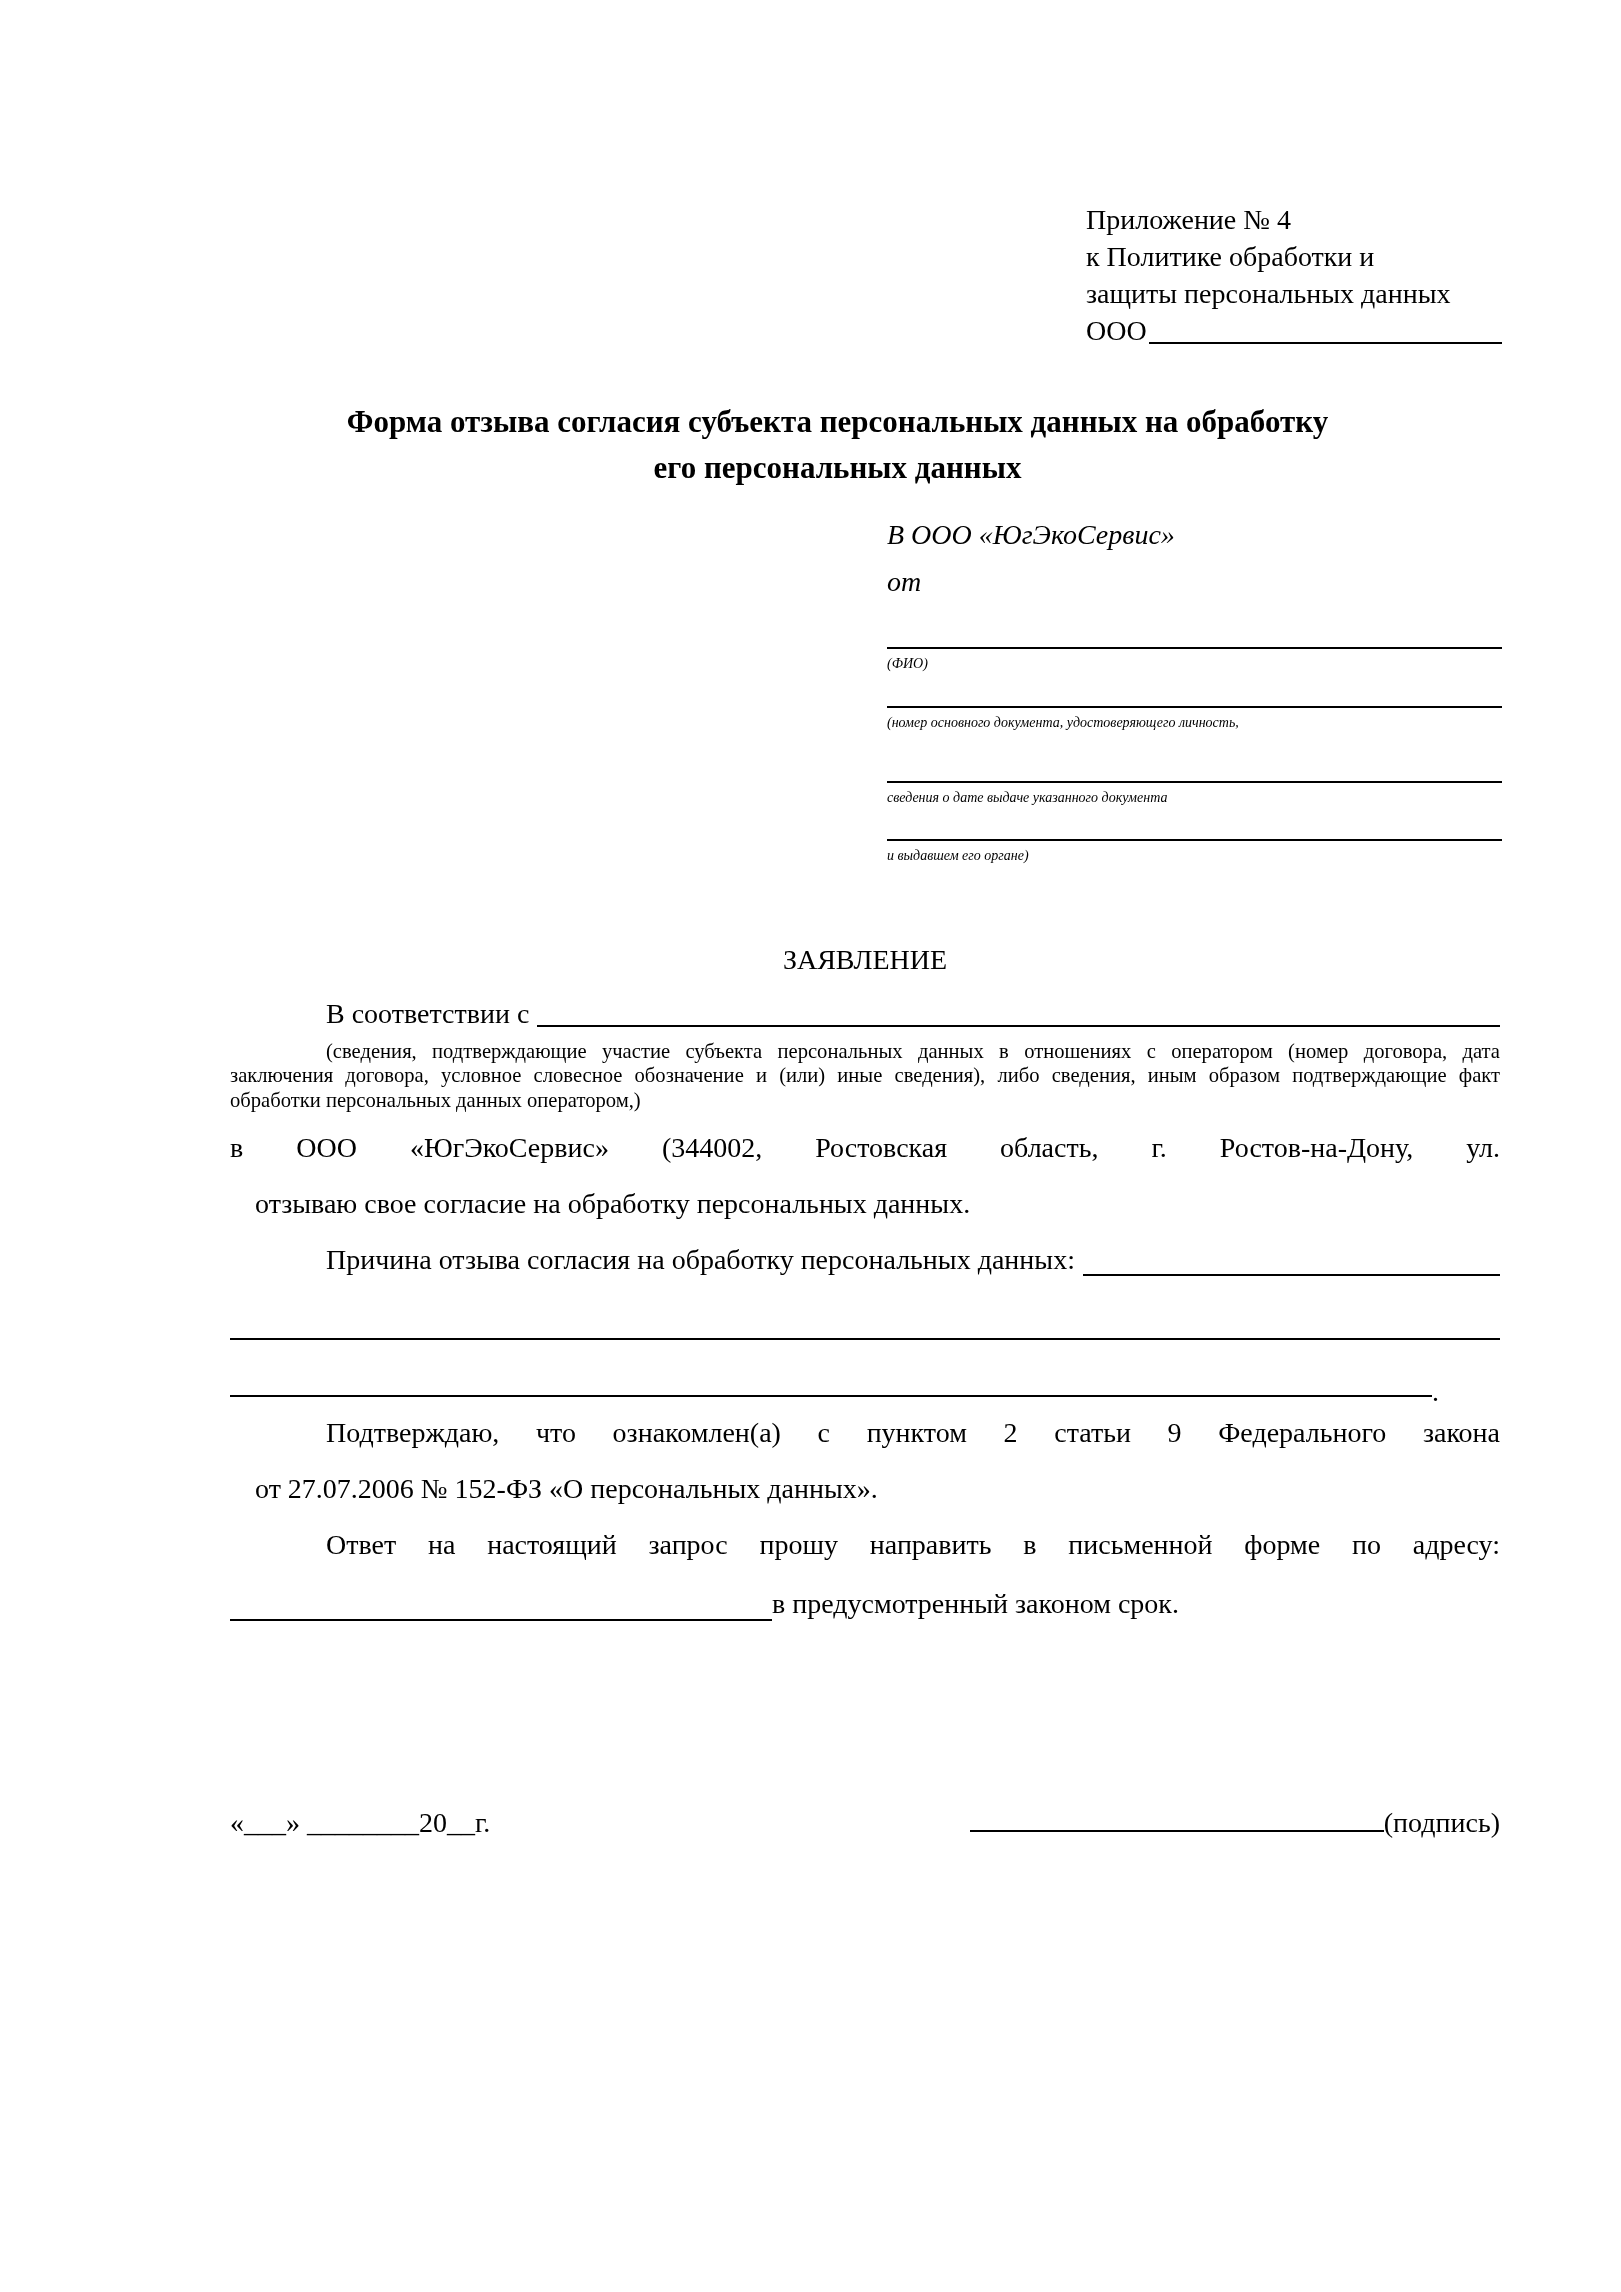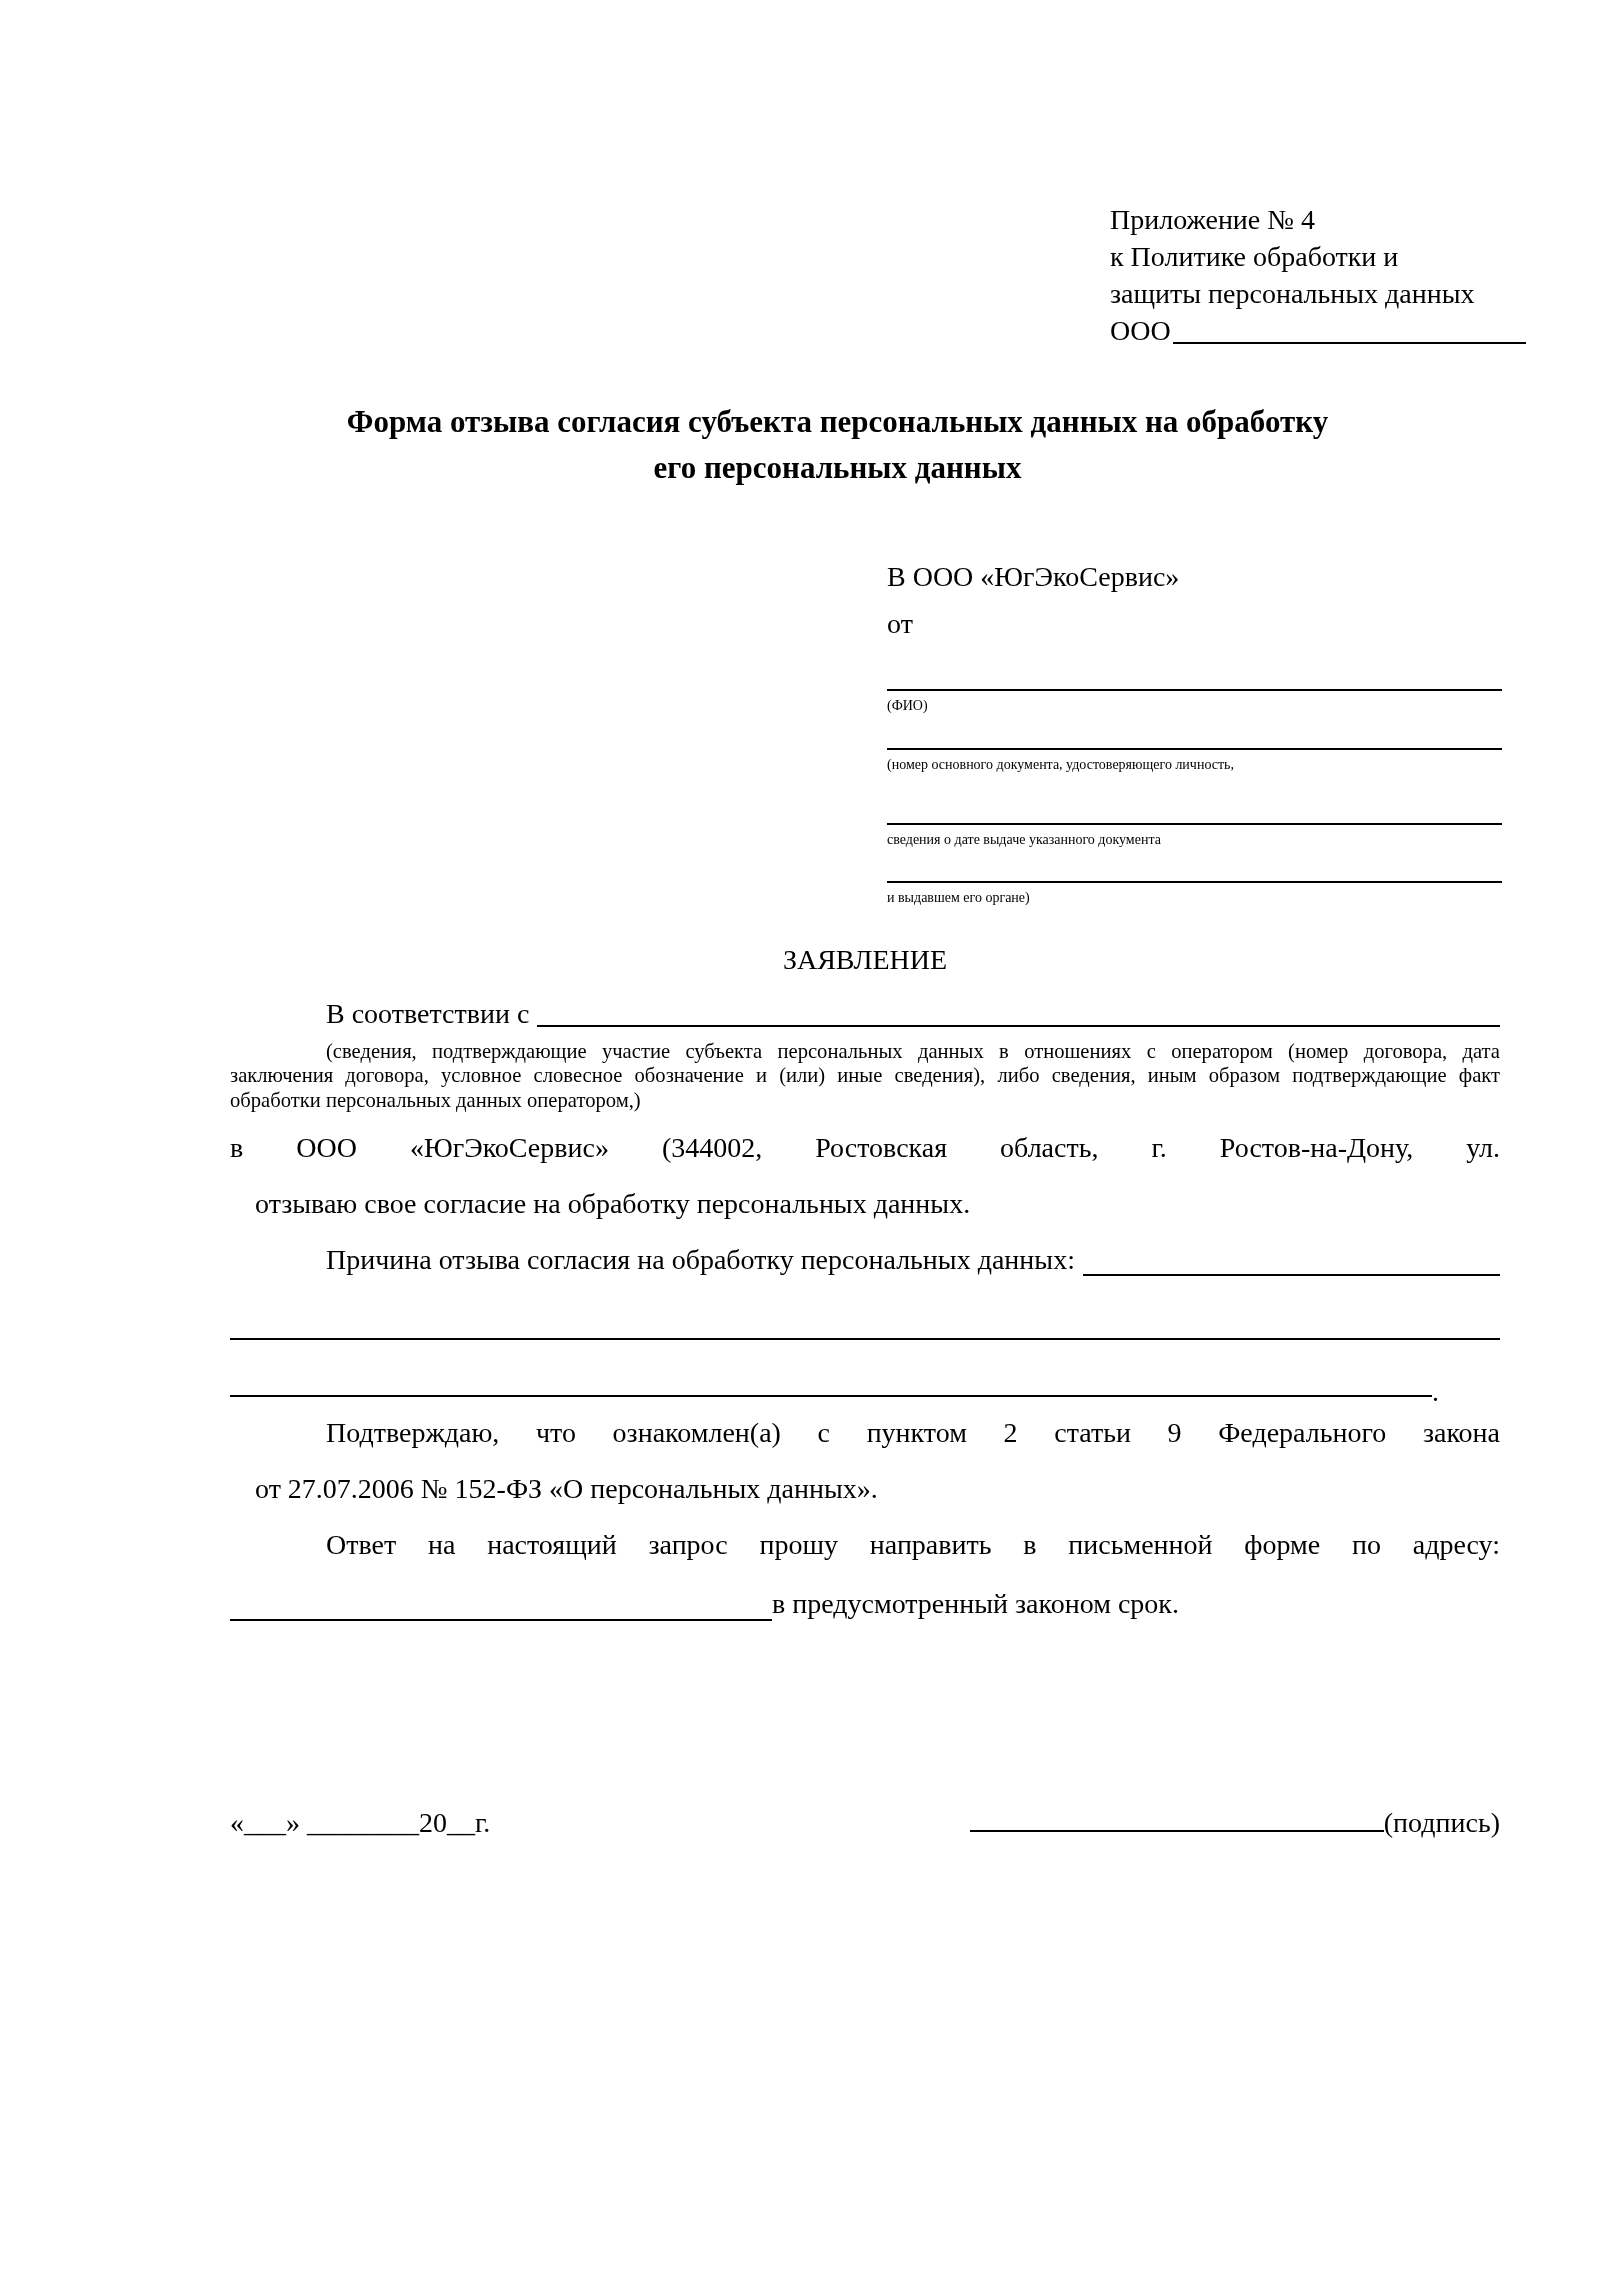--- a/index.html
+++ b/index.html
@@ -10,34 +10,34 @@
     margin:0 auto;
     background:#ffffff;
     color:#000000;
     font-family:"Liberation Serif","DejaVu Serif",serif;
     font-size:28px;
     overflow:hidden;
   }
 
   
   .appendix {
-    position:absolute; top:201px; left:1110px; width:416px;
+    position:absolute; top:201px; left:1086px; width:416px;
     line-height:37px;
   }
   .appendix .ooo-row { display:flex; align-items:flex-end; }
   .appendix .ooo-row .fill { flex:1; border-bottom:2.9px solid #000; margin-bottom:4.9px; margin-left:2px; }
 
   
   .doc-title {
     position:absolute; top:399px; left:176px; width:1323px;
     text-align:center; font-weight:bold; font-size:31px; line-height:46px;
   }
 
   
-  .addressee { position:absolute; top:558px; left:887px; width:615px; }
+  .addressee { position:absolute; top:516px; left:887px; width:615px;font-style:italic; }
   .addressee .big { line-height:37px; }
   .addressee .from { margin-top:9.8px; }
   .addressee .blank { height:0; border-bottom:2.9px solid #000; }
   .addressee .b1 { margin-top:47px; }
   .addressee .b2 { margin-top:30px; }
   .addressee .b3 { margin-top:45px; }
   .addressee .b4 { margin-top:29px; }
   .addressee .caption {
     font-size:14px; line-height:25.5px; text-align:left; margin-top:2px;
   }

